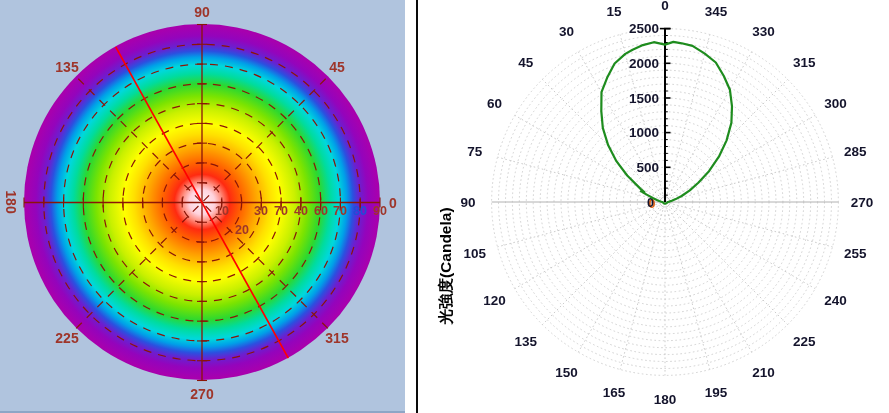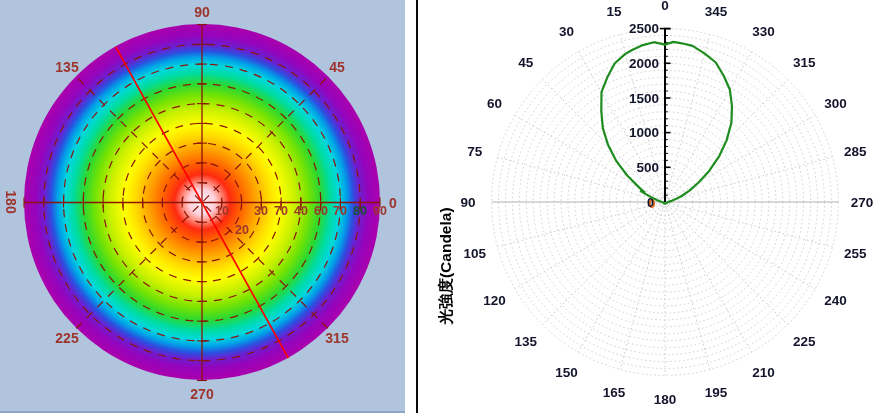--- a/index.html
+++ b/index.html
@@ -106,21 +106,21 @@
         <div class="l-label" style="left: 67px; top: 338px; color: rgb(158, 53, 42);">225</div>
         <div class="l-label" style="left: 202px; top: 394px; color: rgb(158, 53, 42);">270</div>
         <div class="l-label" style="left: 337px; top: 338px; color: rgb(158, 53, 42);">315</div>
         <div class="l-rlabel" style="left: 222px; top: 205px; color: rgb(158, 53, 42);">10</div>
         <div class="l-rlabel" style="left: 242px; top: 205px; color: rgb(158, 53, 42); margin-top: 19px;">20</div>
         <div class="l-rlabel" style="left: 261px; top: 205px; color: rgb(158, 53, 42);">30</div>
         <div class="l-rlabel" style="left: 281px; top: 205px; color: rgb(158, 53, 42);">70</div>
         <div class="l-rlabel" style="left: 301px; top: 205px; color: rgb(158, 53, 42);">40</div>
         <div class="l-rlabel" style="left: 321px; top: 205px; color: rgb(158, 53, 42);">60</div>
         <div class="l-rlabel" style="left: 340px; top: 205px; color: rgb(158, 53, 42);">70</div>
-        <div class="l-rlabel" style="left: 360px; top: 205px; color: #14532d;">80</div>
+        <div class="l-rlabel" style="left: 360px; top: 205px; color: #1d4ed8;">80</div>
         <div class="l-rlabel" style="left: 380px; top: 205px; color: rgb(158, 53, 42);">90</div>
       </div>
   </div>
 
   <div class="divider">
     <div class="rule"></div>
   </div>
 
   <div class="right-panel">
     <div class="y-title">光強度(Candela)</div>

